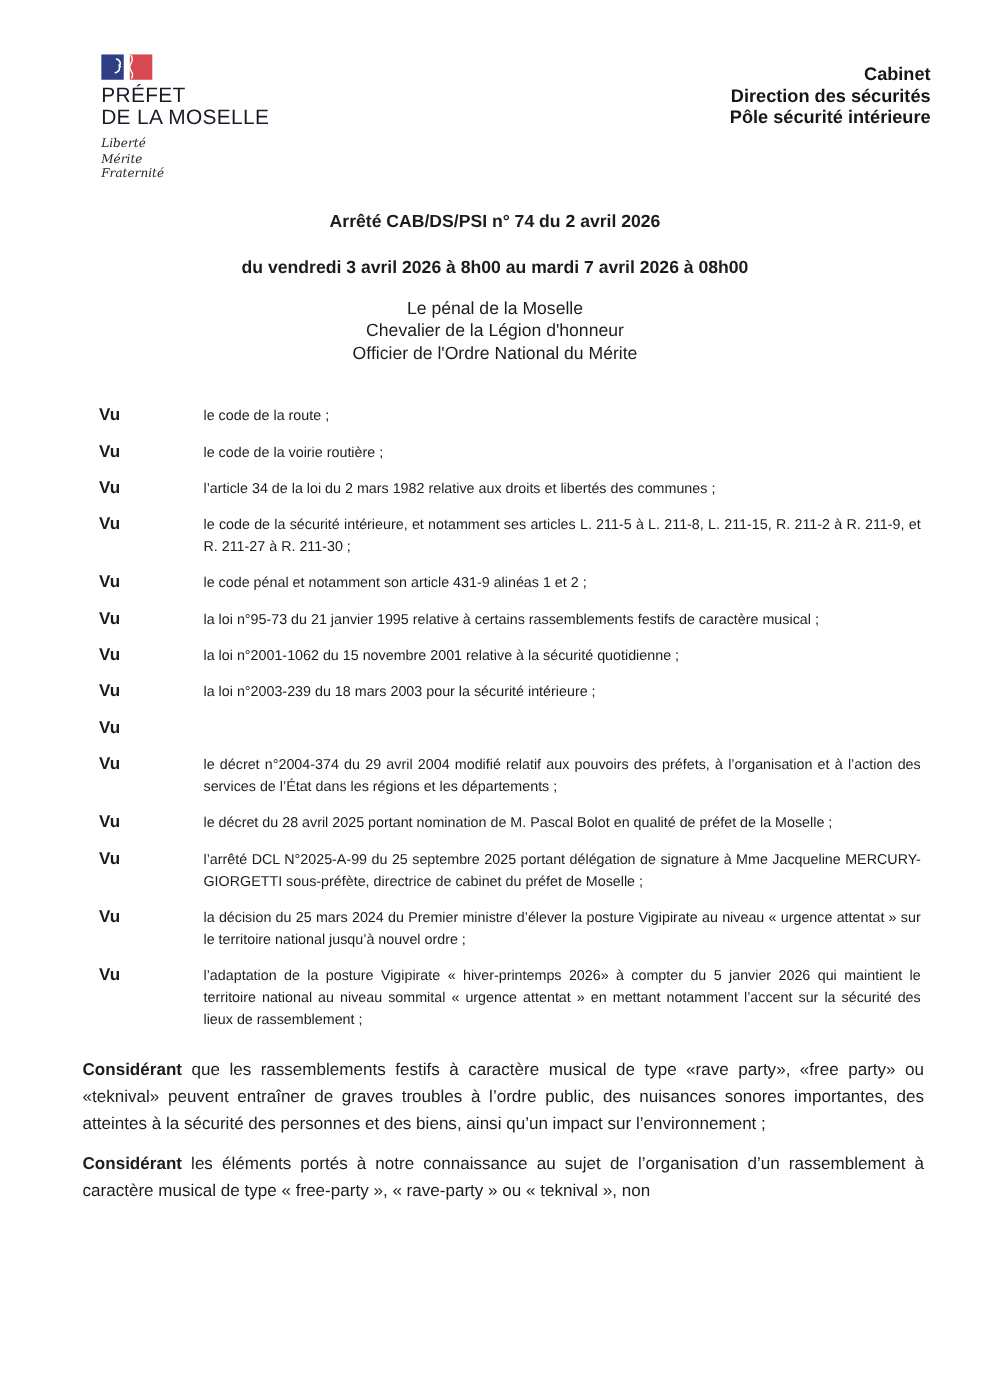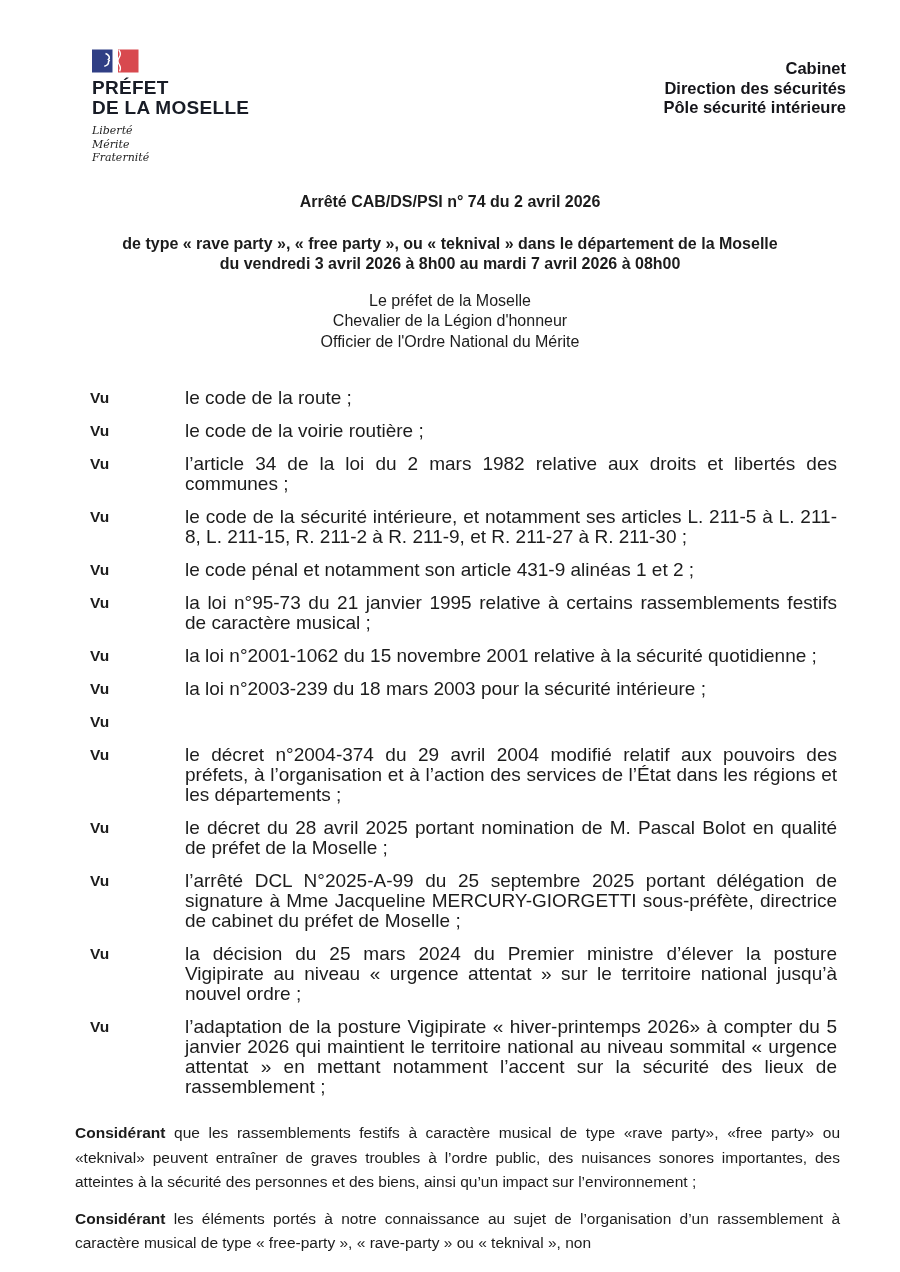--- a/index.html
+++ b/index.html
@@ -13,21 +13,21 @@
   .page { width: 900px; height: 1272px; position: relative; }
 
   
   .letterhead {
     display: flex; justify-content: space-between; align-items: flex-start;
     padding: 48px 54px 0 92px;
   }
   .logo-block { line-height: 0; }
   .flag { width: 47px; height: 26px; display: block; }
   .agency {
-    font-weight: bold; font-size: 19px; line-height: 20px;
+    font-weight: normal; font-size: 19px; line-height: 20px;
     letter-spacing: 0.3px; color: #181c26; margin-top: 4px;
   }
   .motto {
     margin-top: 6px;
     font-family: "DejaVu Serif", serif; font-style: italic;
     font-size: 11px; line-height: 13.5px; color: #222;
   }
   .office-block {
     text-align: right; font-weight: bold;
     font-size: 16.5px; line-height: 19.5px; padding-top: 11px; color: #15151a;
@@ -42,21 +42,21 @@
     margin-top: 23px;
   }
   .prefect-block {
     text-align: center; font-size: 16px; line-height: 20.5px; margin-top: 17px;
   }
 
   
   .vu-list { margin-top: 36px; }
   .vu-row { display: flex; padding: 0 63px 0 90px; margin-bottom: 13px; }
   .vu-label { flex: 0 0 95px; font-weight: bold; font-size: 15.5px; line-height: 20px; }
-  .vu-text { flex: 1; font-size: 19px; line-height: 20px; text-align: justify; }
+  .vu-text { flex: 1; font-size: 13px; line-height: 20px; text-align: justify; }
 
   
   .considerants { margin-top: 24px; padding: 0 60px 0 75px; }
   .considerant {
     font-size: 15.5px; line-height: 24.5px; text-align: justify;
     margin: 0 0 12px 0;
   }
   .considerant b { font-weight: bold; }
 </style>
 </head>
@@ -86,26 +86,25 @@
     <div class="office-block">
       <div>Cabinet</div>
       <div>Direction des sécurités</div>
       <div>Pôle sécurité intérieure</div>
     </div>
   </div>
 
   <div class="doc-title">Arrêté CAB/DS/PSI n° 74 du 2 avril 2026</div>
 
   <div class="doc-subtitle">
-    <div>de type « rave party », « free party », ou « teknival » dans le département de la Moselle</div>
     <div>du vendredi 3 avril 2026 à 8h00 au mardi 7 avril 2026 à 08h00</div>
   </div>
 
   <div class="prefect-block">
-    <div>Le préfet de la Moselle</div>
+    <div>Le pénal de la Moselle</div>
     <div>Chevalier de la Légion d'honneur</div>
     <div>Officier de l'Ordre National du Mérite</div>
   </div>
 
   <div class="vu-list">
     <div class="vu-row">
       <span class="vu-label">Vu</span>
       <span class="vu-text">le code de la route ;</span>
     </div>
     <div class="vu-row">

